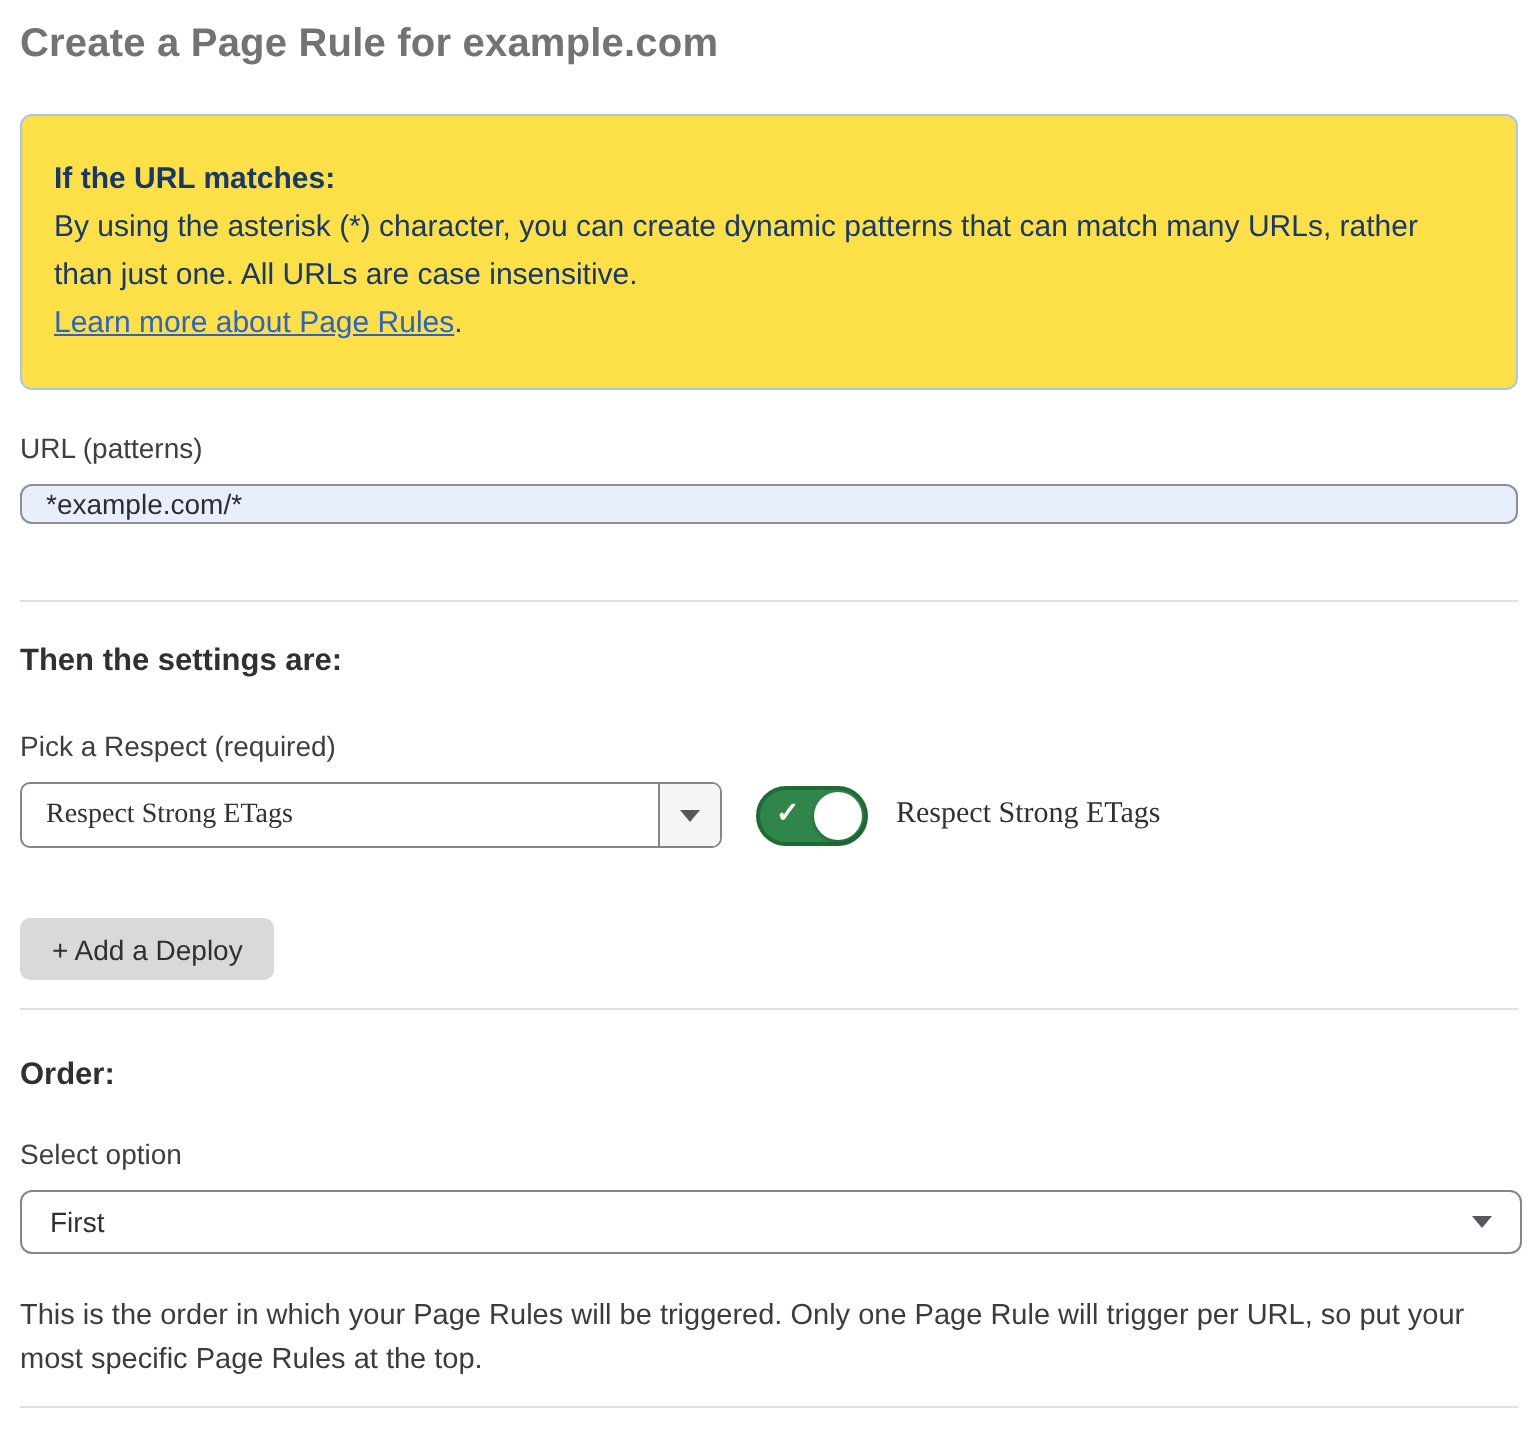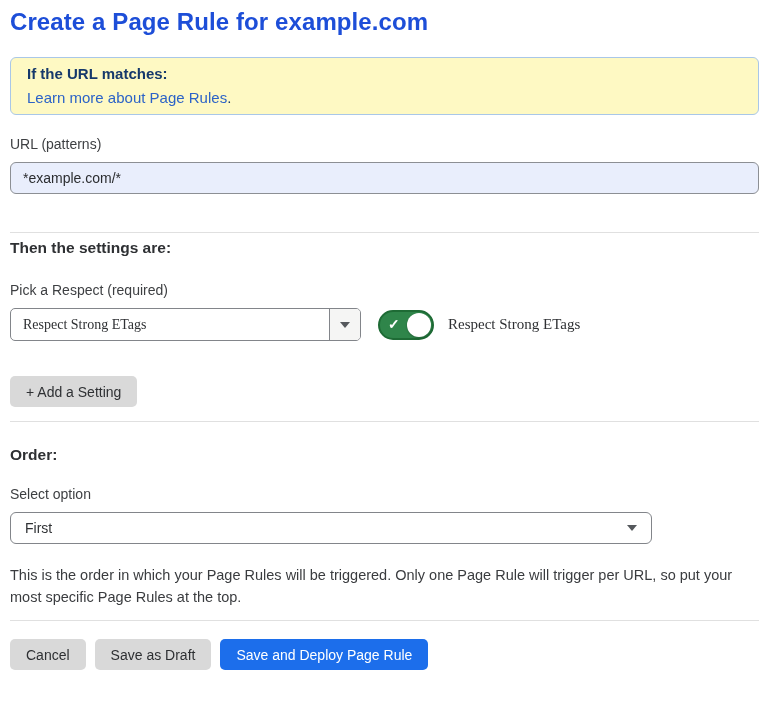--- a/index.html
+++ b/index.html
@@ -6,71 +6,72 @@
   html, body { width: 769px; }
   body {
     font-family: "Liberation Sans", sans-serif;
     background: #ffffff;
     color: #36393a;
     padding: 8px 10px 16px 10px;
     width: 769px;
     height: 718px;
   }
   .page-title {
-    font-size: 24px;
+    font-size: 20px;
     line-height: 28px;
     font-weight: bold;
-    color: #1d4ed8;
+    color: #737373;
     letter-spacing: 0.1px;
   }
   .info-box {
     margin-top: 21px;
-    background: #fef9c3;
+    background: #fde047;
     border: 1px solid #a9c7e8;
     border-radius: 6px;
-    padding: 4px 16px;
+    padding: 20px 16px;
     color: #16396b;
     font-size: 15px;
     line-height: 24px;
   }
   .info-box .info-heading { font-weight: bold; }
   .info-link {
     color: #2c63c7;
+    text-decoration: underline;
     cursor: pointer;
   }
   .field-label {
     margin-top: 20px;
     font-size: 14px;
     color: #3d3f42;
     line-height: 18px;
   }
   .url-input {
     display: block;
     margin-top: 9px;
     width: 749px;
-    height: 32px;
+    height: 20px;
     background: #e9eefc;
     border: 1px solid #8c8f94;
     border-radius: 6px;
     padding: 0 12px;
     font-family: "Liberation Sans", sans-serif;
     font-size: 14px;
     color: #2b2d30;
     outline: none;
   }
   hr.divider {
     border: none;
     border-top: 1px solid #e0e0e0;
     height: 0;
   }
   .hr-1 { margin-top: 38px; }
   .hr-2 { margin-top: 14px; }
   .hr-3 { margin-top: 12px; }
   .section-heading {
-    margin-top: 5px;
+    margin-top: 20px;
     font-size: 15.5px;
     font-weight: bold;
     color: #2e3033;
     line-height: 20px;
   }
   .section-heading.order { margin-top: 23px; }
   .label-pick { margin-top: 23px; }
   .setting-row {
     margin-top: 9px;
     display: flex;
@@ -160,21 +161,21 @@
     background: #d9d9d9;
     color: #2e3033;
   }
   .btn-blue {
     background: #1c6eeb;
     color: #ffffff;
   }
   .add-setting-btn { margin-top: 35px; }
   .order-select {
     margin-top: 9px;
-    width: 642px;
+    width: 751px;
     height: 32px;
     border: 1px solid #82858a;
     border-radius: 6px;
     background: #ffffff;
     display: flex;
     align-items: center;
     padding: 0 14px;
     cursor: pointer;
   }
   .order-select .select-value {
@@ -197,20 +198,21 @@
 </style>
 </head>
 <body>
 
 
 
 <h1 class="page-title">Create a Page Rule for example.com</h1>
 
 <div class="info-box">
   <div class="info-heading">If the URL matches:</div>
+  <div class="info-body">By using the asterisk (*) character, you can create dynamic patterns that can match many URLs, rather than just one. All URLs are case insensitive.</div>
   <div>
     <a class="info-link">Learn more about Page Rules</a><span>.</span>
   </div>
 </div>
 
 <div class="field-label">URL (patterns)</div>
 <input class="url-input" type="text" value="*example.com/*" style="">
 
 <hr class="divider hr-1">
 
@@ -225,21 +227,21 @@
       <span class="caret-down"></span>
     </div>
   </div>
   <div class="toggle" role="switch" aria-checked="true">
     <span class="check-icon">✓</span>
     <span class="knob"></span>
   </div>
   <div class="toggle-label">Respect Strong ETags</div>
 </div>
 
-<button class="btn btn-gray add-setting-btn">+ Add a Setting</button>
+<button class="btn btn-gray add-setting-btn">+ Add a Deploy</button>
 
 <hr class="divider hr-2">
 
 <div class="section-heading order">Order:</div>
 
 <div class="field-label">Select option</div>
 
 <div class="order-select">
   <div class="select-value">First</div>
   <span class="caret-down"></span>

